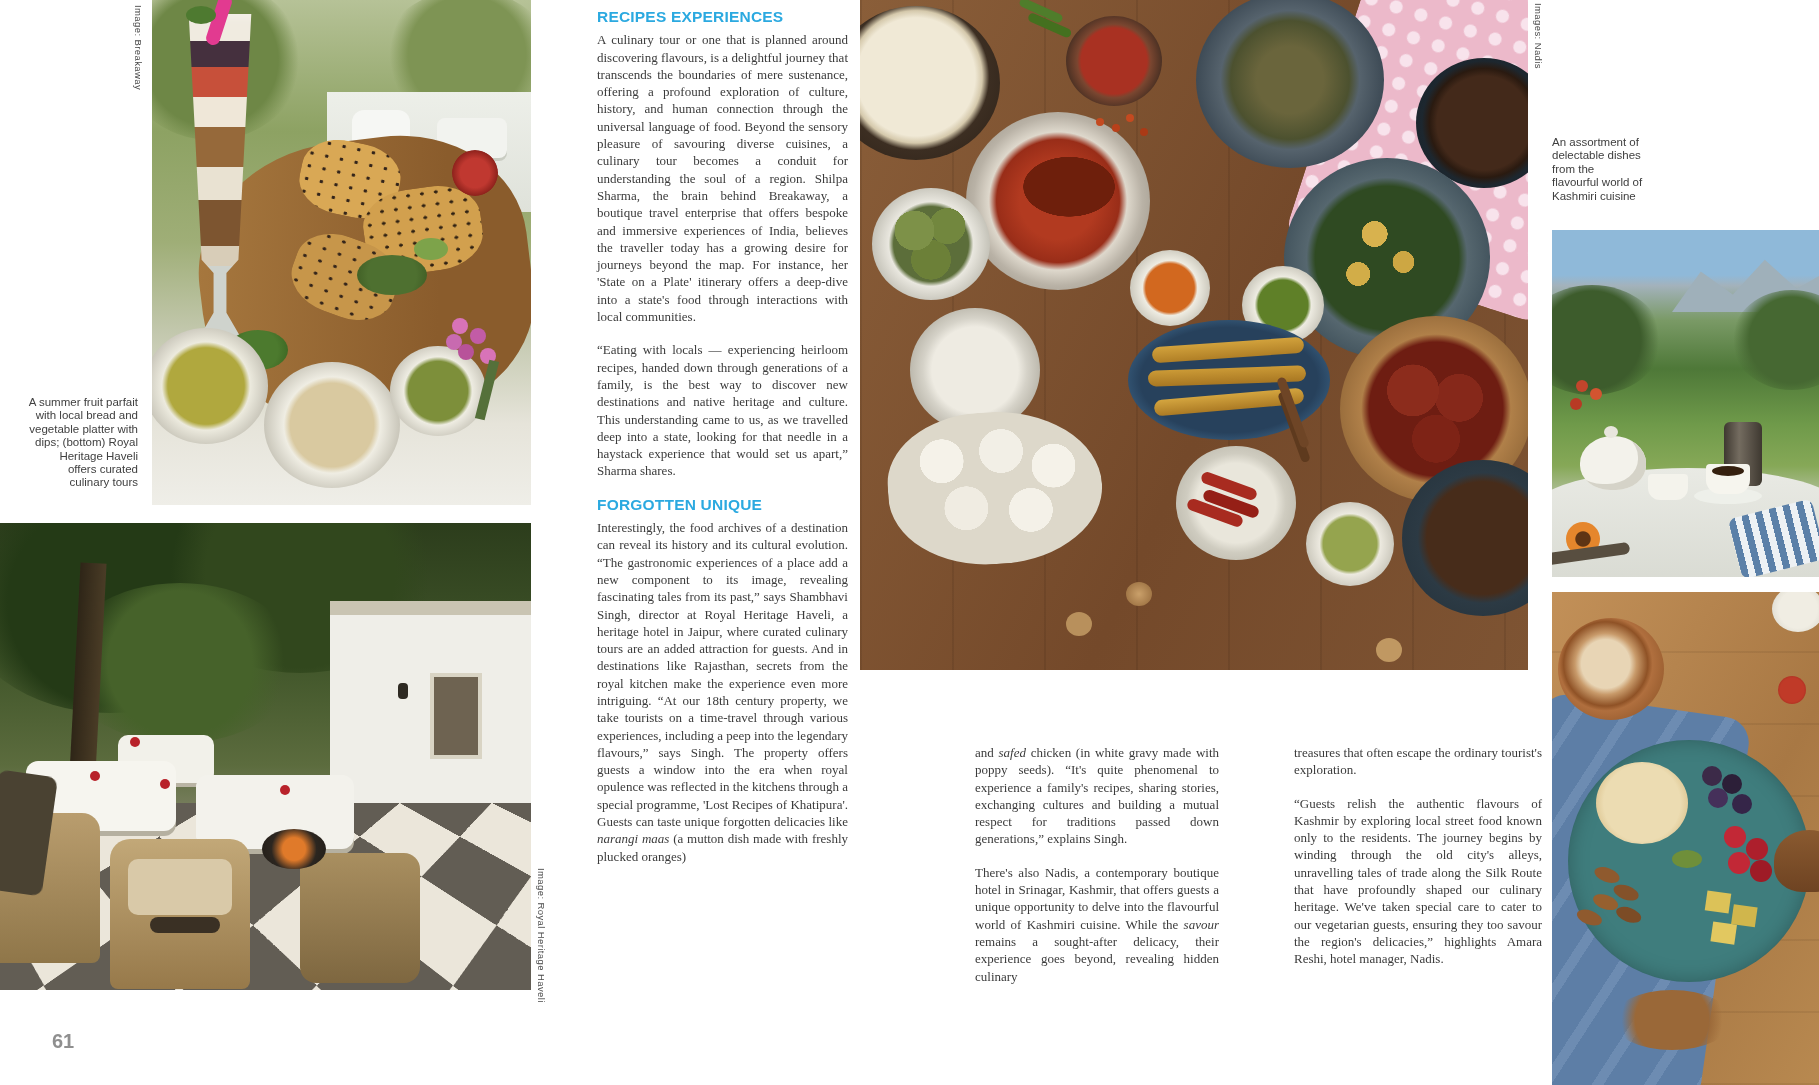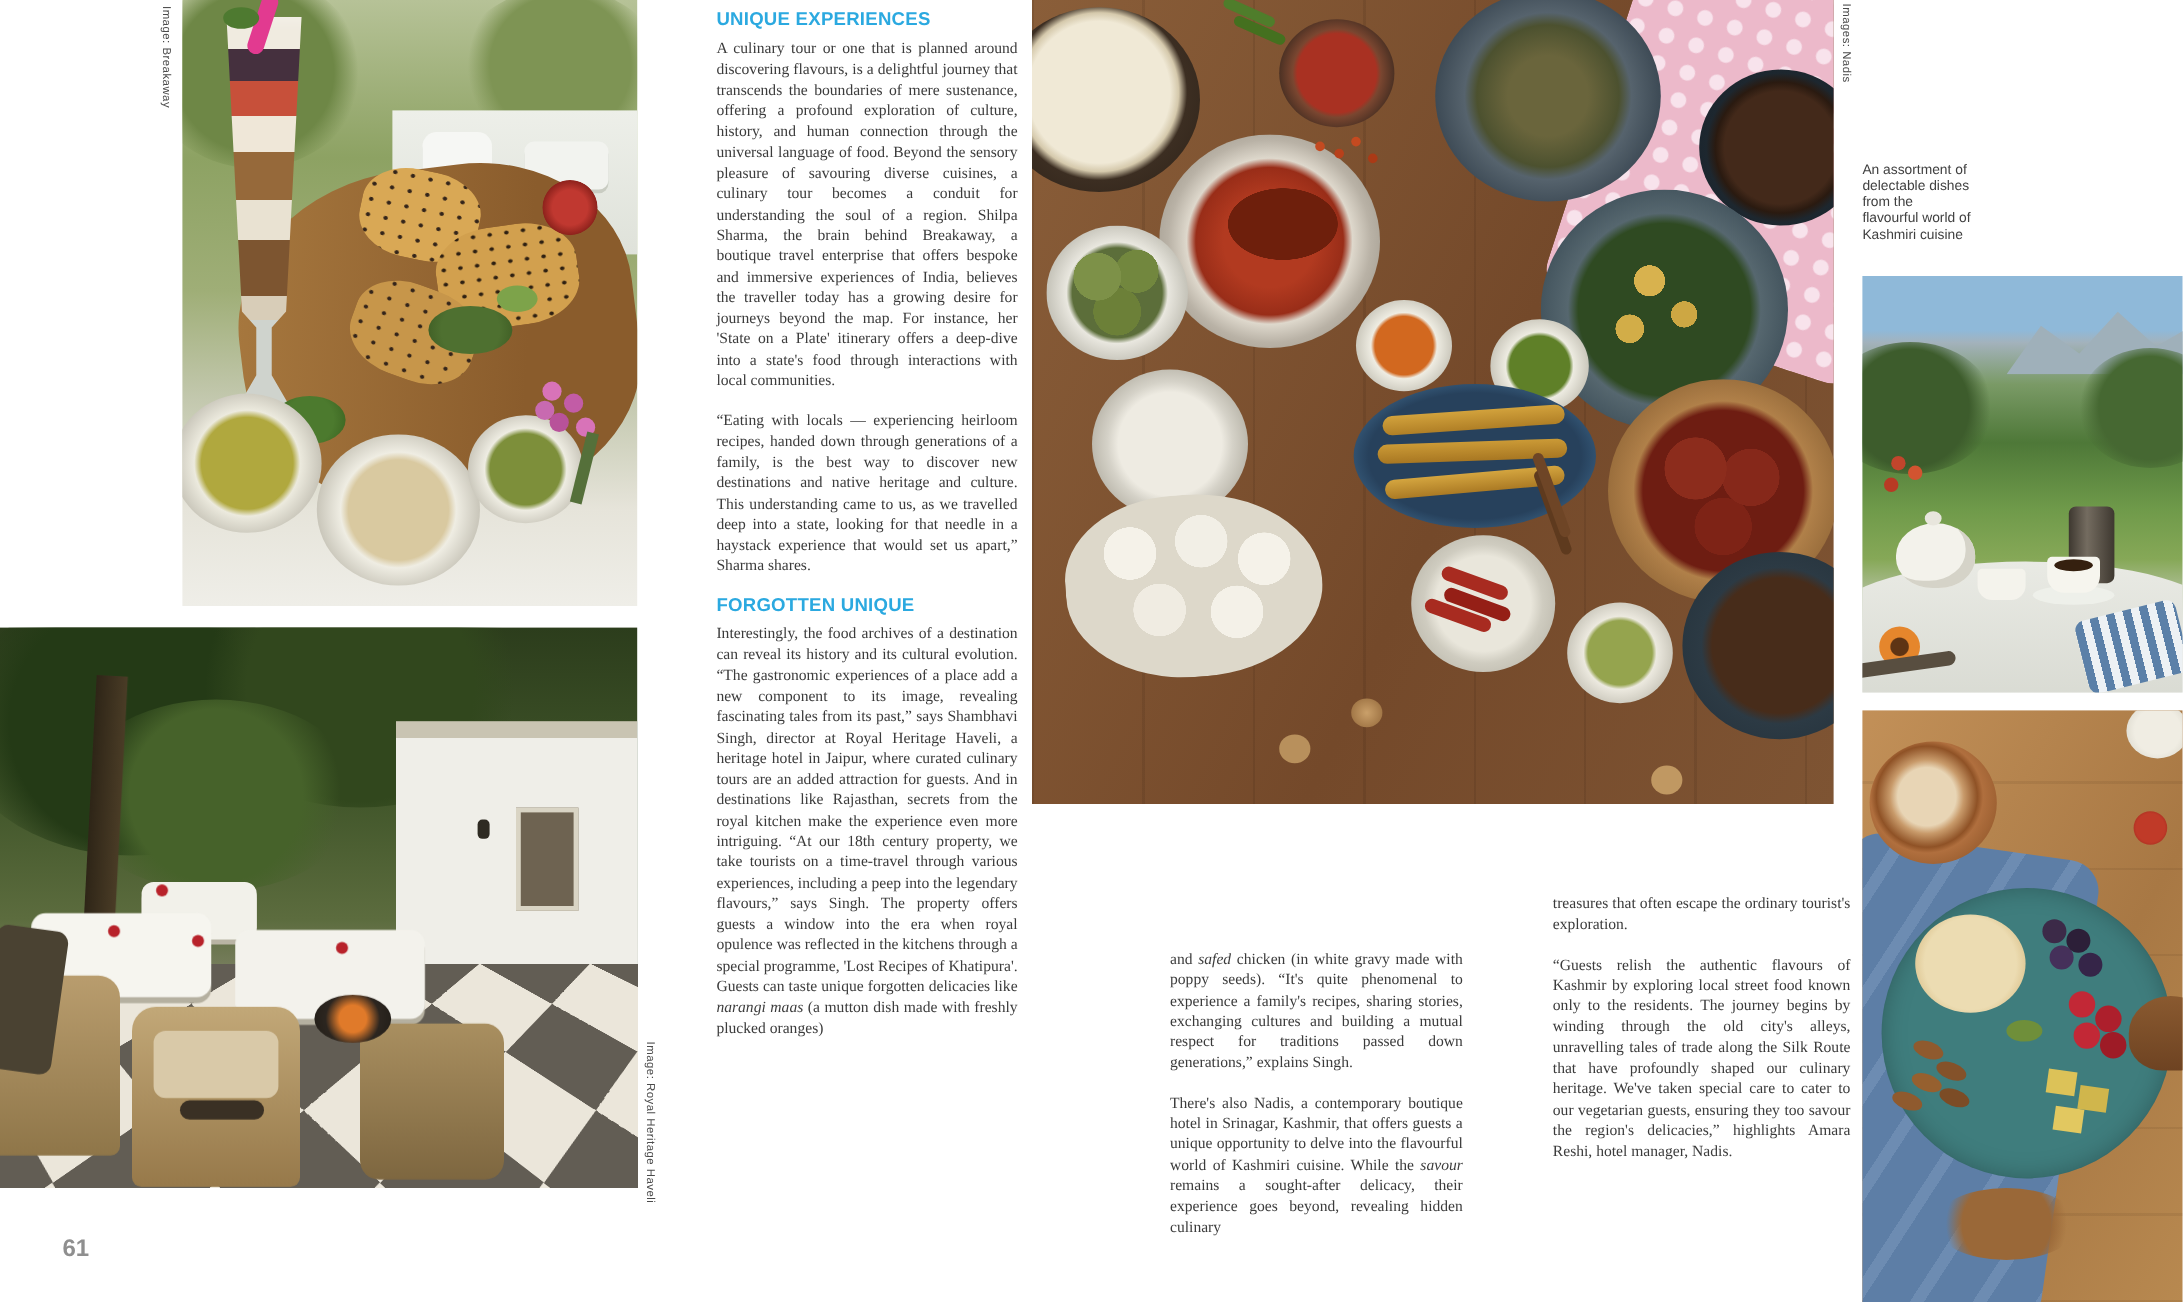--- a/index.html
+++ b/index.html
@@ -54,20 +54,21 @@
     <div class="sh" style="left:34px;top:6px;width:30px;height:18px;border-radius:50%;background:#4e7a30;"></div>
     <div class="sh" style="left:76px;top:330px;width:60px;height:40px;border-radius:50%;background:radial-gradient(circle,#4c7a2e 0 55%,#38611f 100%);"></div>
 
     <div class="bowl" style="left:-8px;top:328px;width:124px;height:116px;background:radial-gradient(circle,#b0a83e 0 45%,#eceade 52%,#c9c6ba 72%,#a7a396 100%);"></div>
     <div class="bowl" style="left:112px;top:362px;width:136px;height:126px;background:radial-gradient(circle,#d9c9a0 0 45%,#efede3 52%,#cbc8bc 72%,#a9a598 100%);"></div>
     <div class="bowl" style="left:238px;top:346px;width:96px;height:90px;background:radial-gradient(circle,#7d8f3a 0 45%,#eeece2 52%,#c9c6ba 74%,#a8a497 100%);"></div>
     <div class="sh" style="left:300px;top:318px;width:16px;height:16px;border-radius:50%;background:#d873b8;box-shadow:18px 10px 0 #c25ca6,6px 26px 0 #b8529a,28px 30px 0 #d873b8,-6px 16px 0 #c86ab0;"></div>
     <div class="sh" style="left:330px;top:360px;width:10px;height:60px;transform:rotate(14deg);background:#55703a;"></div>
   </div>
 
+  <div class="caption cap-r" style="left:28px;top:396px;width:110px;">A summer fruit parfait with local bread and vegetable platter with dips; (bottom) Royal Heritage Haveli offers curated culinary tours</div>
 
   <div class="photo" style="left:0;top:523px;width:531px;height:467px;
        background:linear-gradient(180deg,#2c3d1c 0%,#41562a 30%,#5c6c3e 52%,#8d8c76 68%,#a29c8e 100%);">
     <div class="sh" style="left:-40px;top:-30px;width:300px;height:220px;border-radius:50%;background:radial-gradient(circle,#243a16 0 55%,transparent 75%);"></div>
     <div class="sh" style="left:160px;top:-50px;width:280px;height:200px;border-radius:50%;background:radial-gradient(circle,#31471d 0 55%,transparent 75%);"></div>
     <div class="sh" style="left:60px;top:60px;width:240px;height:160px;border-radius:50%;background:radial-gradient(circle,#46622a 0 50%,transparent 72%);"></div>
     <div class="sh" style="left:330px;top:78px;width:201px;height:238px;background:linear-gradient(180deg,#c9c4b2 0 6%,#efeee8 6% 100%);"></div>
     <div class="sh" style="left:430px;top:150px;width:44px;height:78px;background:#6e6351;border:4px solid #d9d4c4;"></div>
     <div class="sh" style="left:398px;top:160px;width:10px;height:16px;background:#2e2a22;border-radius:4px;"></div>
 
@@ -84,21 +85,21 @@
     <div class="sh" style="left:128px;top:336px;width:104px;height:56px;border-radius:10px;background:#d9c9a8;"></div>
     <div class="sh" style="left:150px;top:394px;width:70px;height:16px;border-radius:8px;background:#3a3024;"></div>
     <div class="sh" style="left:300px;top:330px;width:120px;height:130px;border-radius:16px;background:linear-gradient(180deg,#a98f60,#7e6740);"></div>
     <div class="sh" style="left:262px;top:306px;width:64px;height:40px;border-radius:50%;background:radial-gradient(circle,#e07a2a 0 30%,#2c2620 60%,#201c16 100%);"></div>
     <div class="sh" style="left:-10px;top:250px;width:60px;height:120px;border-radius:10px;background:#4a4232;transform:rotate(8deg);"></div>
   </div>
 
   <div class="pageno">61</div>
 
   <div class="article" style="left:597px;top:8px;width:251px;">
-    <h2 class="sec">UNIQUE EXPERIENCES</h2>
+    <h2 class="sec">RECIPES EXPERIENCES</h2>
     <p>A culinary tour or one that is planned around discovering flavours, is a delightful journey that transcends the boundaries of mere sustenance, offering a profound exploration of culture, history, and human connection through the universal language of food. Beyond the sensory pleasure of savouring diverse cuisines, a culinary tour becomes a conduit for understanding the soul of a region. Shilpa Sharma, the brain behind Breakaway, a boutique travel enterprise that offers bespoke and immersive experiences of India, believes the traveller today has a growing desire for journeys beyond the map. For instance, her 'State on a Plate' itinerary offers a deep-dive into a state's food through interactions with local communities.</p>
     <p>“Eating with locals — experiencing heirloom recipes, handed down through generations of a family, is the best way to discover new destinations and native heritage and culture. This understanding came to us, as we travelled deep into a state, looking for that needle in a haystack experience that would set us apart,” Sharma shares.</p>
     <h2 class="sec mt">FORGOTTEN UNIQUE</h2>
     <p>Interestingly, the food archives of a destination can reveal its history and its cultural evolution. “The gastronomic experiences of a place add a new component to its image, revealing fascinating tales from its past,” says Shambhavi Singh, director at Royal Heritage Haveli, a heritage hotel in Jaipur, where curated culinary tours are an added attraction for guests. And in destinations like Rajasthan, secrets from the royal kitchen make the experience even more intriguing. “At our 18th century property, we take tourists on a time-travel through various experiences, including a peep into the legendary flavours,” says Singh. The property offers guests a window into the era when royal opulence was reflected in the kitchens through a special programme, 'Lost Recipes of Khatipura'. Guests can taste unique forgotten delicacies like <i>narangi maas</i> (a mutton dish made with freshly plucked oranges)</p>
   </div>
 
   <div class="photo" style="left:860px;top:0;width:668px;height:670px;
        background:repeating-linear-gradient(90deg,rgba(30,15,5,.10) 0 2px,rgba(255,255,255,0) 2px 92px),linear-gradient(115deg,#8a5e39 0%,#74492a 55%,#7e5433 100%);">
 
     <div class="sh" style="left:468px;top:-48px;width:275px;height:340px;transform:rotate(18deg);border-radius:26px;background-color:#ecb9ca;background-image:radial-gradient(circle 6px at 10px 10px,#f8e3ec 0 6px,transparent 7px);background-size:26px 24px;"></div>
@@ -183,21 +184,21 @@
       <div class="sh" style="left:134px;top:26px;width:20px;height:20px;border-radius:50%;background:#3c2a48;box-shadow:20px 8px 0 #2c1f38,6px 22px 0 #45305a,30px 28px 0 #352548;"></div>
       <div class="sh" style="left:156px;top:86px;width:22px;height:22px;border-radius:50%;background:#c22836;box-shadow:22px 12px 0 #ad1f2c,4px 26px 0 #c22836,26px 34px 0 #9e1b26;"></div>
       <div class="sh" style="left:26px;top:128px;width:26px;height:14px;border-radius:50%;background:#8f5a2e;transform:rotate(20deg);box-shadow:24px 10px 0 #84522a,8px 26px 0 #96602f,34px 30px 0 #7c4c26,-2px 46px 0 #8f5a2e;"></div>
       <div class="sh" style="left:138px;top:152px;width:24px;height:20px;background:#dcc258;transform:rotate(8deg);box-shadow:28px 10px 0 #d0b64c,10px 30px 0 #e2c860;"></div>
       <div class="sh" style="left:104px;top:110px;width:30px;height:18px;border-radius:50%;background:#6f8f3a;"></div>
     </div>
     <div class="sh" style="left:222px;top:238px;width:70px;height:62px;border-radius:50% 50% 40% 40%;background:linear-gradient(180deg,#8a5a30,#6e4322);"></div>
     <div class="sh" style="left:60px;top:398px;width:120px;height:60px;border-radius:50%;background:radial-gradient(circle,#9a6838 0 55%,transparent 75%);"></div>
   </div>
 
-  <div class="col" style="left:975px;top:744px;width:244px;margin-top:46px;">
+  <div class="col" style="left:975px;top:744px;width:244px;">
     <p>and <i>safed</i> chicken (in white gravy made with poppy seeds). “It's quite phenomenal to experience a family's recipes, sharing stories, exchanging cultures and building a mutual respect for traditions passed down generations,” explains Singh.</p>
     <p>There's also Nadis, a contemporary boutique hotel in Srinagar, Kashmir, that offers guests a unique opportunity to delve into the flavourful world of Kashmiri cuisine. While the <i>savour</i> remains a sought-after delicacy, their experience goes beyond, revealing hidden culinary</p>
   </div>
   <div class="col" style="left:1294px;top:744px;width:248px;">
     <p>treasures that often escape the ordinary tourist's exploration.</p>
     <p>“Guests relish the authentic flavours of Kashmir by exploring local street food known only to the residents. The journey begins by winding through the old city's alleys, unravelling tales of trade along the Silk Route that have profoundly shaped our culinary heritage. We've taken special care to cater to our vegetarian guests, ensuring they too savour the region's delicacies,” highlights Amara Reshi, hotel manager, Nadis.</p>
   </div>
 
 </div>
 

